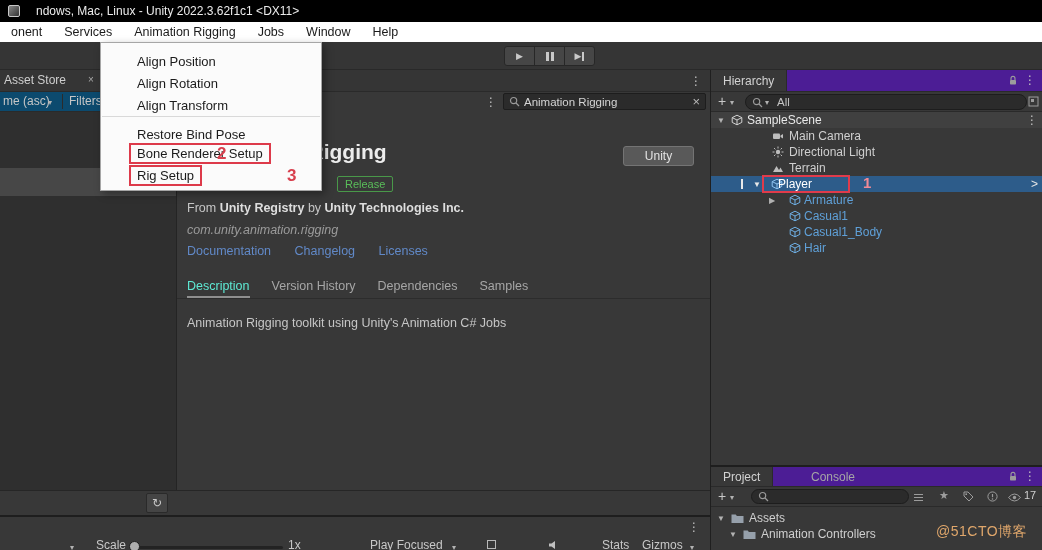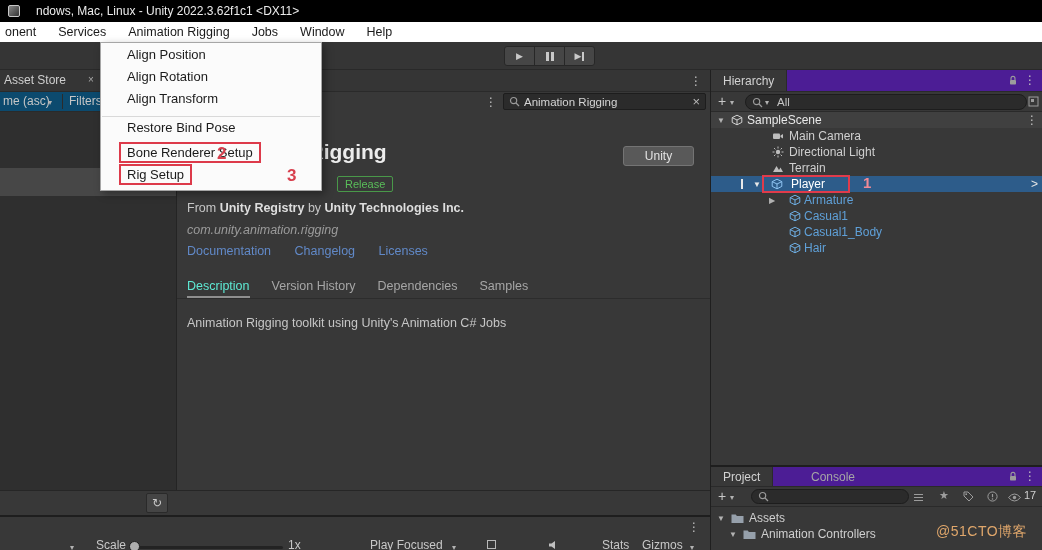--- a/index.html
+++ b/index.html
@@ -11,21 +11,21 @@
   #titlebar{position:absolute;left:0;top:0;width:1042px;height:22px;background:#000;
             color:#ececec;font-size:12px;line-height:22px;z-index:10}
   #titlebar .win-icon{position:absolute;left:8px;top:5px;width:12px;height:12px;
             border:1px solid #c9c9c9;border-radius:2px;background:linear-gradient(135deg,#888,#333)}
   #titlebar .t{position:absolute;left:36px;top:0;white-space:nowrap}
 
   
   #menubar{position:absolute;left:0;top:22px;width:1042px;height:20px;background:#ffffff;
            color:#1a1a1a;font-size:12.5px;display:flex;align-items:center;z-index:10}
   .mitem{padding:0 11px;height:20px;line-height:20px;white-space:nowrap;cursor:default}
-  .mitem:first-child{padding-left:5px}
+  .mitem:first-child{padding-left:11px}
 
   
   #utoolbar{position:absolute;left:0;top:42px;width:1042px;height:28px;background:#353535;
             border-bottom:1px solid #292929}
   #playgroup{position:absolute;left:504px;top:4px;display:flex}
   .tbtn{width:31px;height:20px;background:#464646;border:1px solid #272727;display:flex;
         align-items:center;justify-content:center;color:#c9c9c9;font-size:9px;cursor:pointer}
   .tbtn+.tbtn{margin-left:-1px}
   .tbtn:first-child{border-radius:3px 0 0 3px}
   .tbtn:last-child{border-radius:0 3px 3px 0}
@@ -116,21 +116,21 @@
   .picon{position:absolute;cursor:pointer}
   #p-count{position:absolute;left:313px;top:2px;font-size:11px;color:#cfcfcf}
   .prow{position:absolute;left:0;right:0;height:16px;font-size:12px;line-height:16px;color:#cfcfcf;cursor:pointer}
 
   
   #watermark{position:absolute;left:936px;top:523px;font-size:14px;color:#fdba74;opacity:.85;z-index:400;letter-spacing:.5px}
 
   
   #ctxmenu{position:absolute;left:100px;top:42px;width:222px;background:#fbfbfb;border:1px solid #a6a6a6;
            box-shadow:3px 3px 8px rgba(0,0,0,.35);padding:4px 0;z-index:500;font-size:13px;color:#1b1b1b}
-  .ci{height:22px;display:flex;align-items:flex-start;padding-left:26px;white-space:nowrap;cursor:pointer}
+  .ci{height:22px;display:flex;align-items:flex-end;padding-left:36px;white-space:nowrap;cursor:pointer}
   .csep{border-top:1px solid #d9d9d9;margin:3px 1px}
   .boxed{display:inline-block;border:2px solid #dd3a4a;padding:1px 6px;margin-left:-8px}
   .anno{position:absolute;font-weight:bold;font-size:17px;color:#d8404e}
   #anno2{left:116px;top:101px}
   #anno3{left:186px;top:123px}
 </style>
 </head>
 <body>
 
 <div id="titlebar">
@@ -302,21 +302,21 @@
           <path d="M1 10 L4.5 4 L7 8 L8.5 5.5 L11 10 Z" fill="#bdbdbd"></path>
         </svg>
       <span class="hlabel" style="left:78px">Terrain</span>
     </div>
     <div class="hrow sel" style="top:64px">
       <span style="position:absolute;left:30px;top:3px;width:2px;height:10px;background:#e8e8e8"></span>
       <span class="tri" style="left:42px;top:4px;color:#e8e8e8">▼</span>
       <svg class="hicon" style="left:60px" width="12" height="12" viewBox="0 0 12 12">
           <path d="M6 1.2 L10.8 3.6 V8.4 L6 10.8 L1.2 8.4 V3.6 Z M1.2 3.6 L6 6 L10.8 3.6 M6 6 V10.8" fill="none" stroke="#8fc4f2" stroke-width="1"></path>
         </svg>
-      <span class="hlabel" style="left:80px">Player</span>
+      <span class="hlabel" style="left:67px">Player</span>
       <span id="anno-box-1"></span>
       <span id="anno1">1</span>
       <span style="position:absolute;right:4px;top:0;color:#e6e6e6;font-size:12px">&gt;</span>
     </div>
     <div class="hrow" style="top:80px">
       <span class="tri" style="left:58px;top:4px">▶</span>
       <svg class="hicon" style="left:78px" width="12" height="12" viewBox="0 0 12 12">
           <path d="M6 1.2 L10.8 3.6 V8.4 L6 10.8 L1.2 8.4 V3.6 Z M1.2 3.6 L6 6 L10.8 3.6 M6 6 V10.8" fill="none" stroke="#6fb0e6" stroke-width="1"></path>
         </svg>
       <span class="hlabel bluetxt" style="left:93px">Armature</span>

